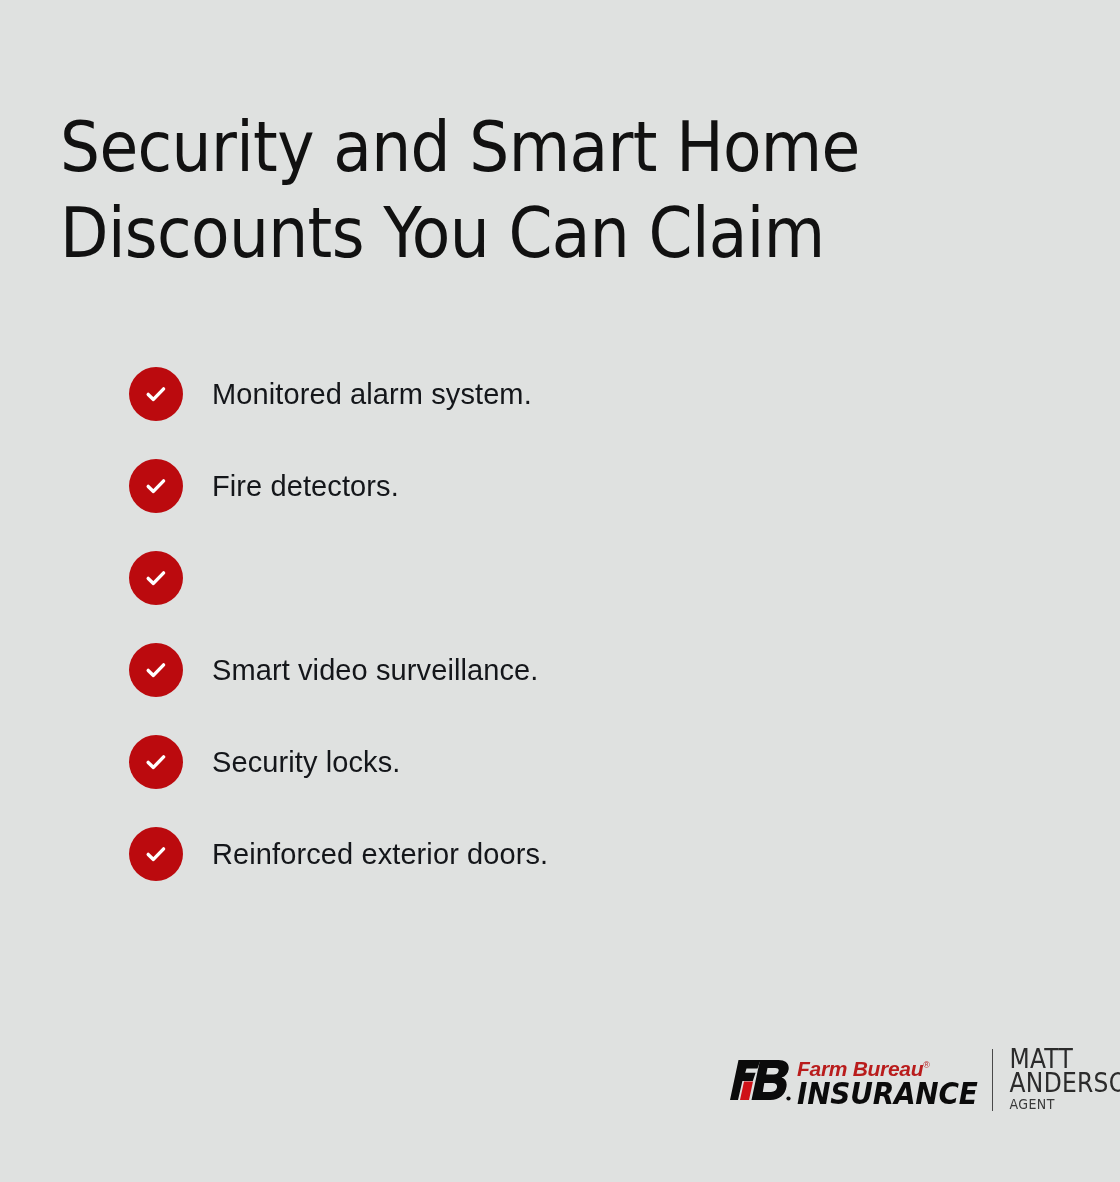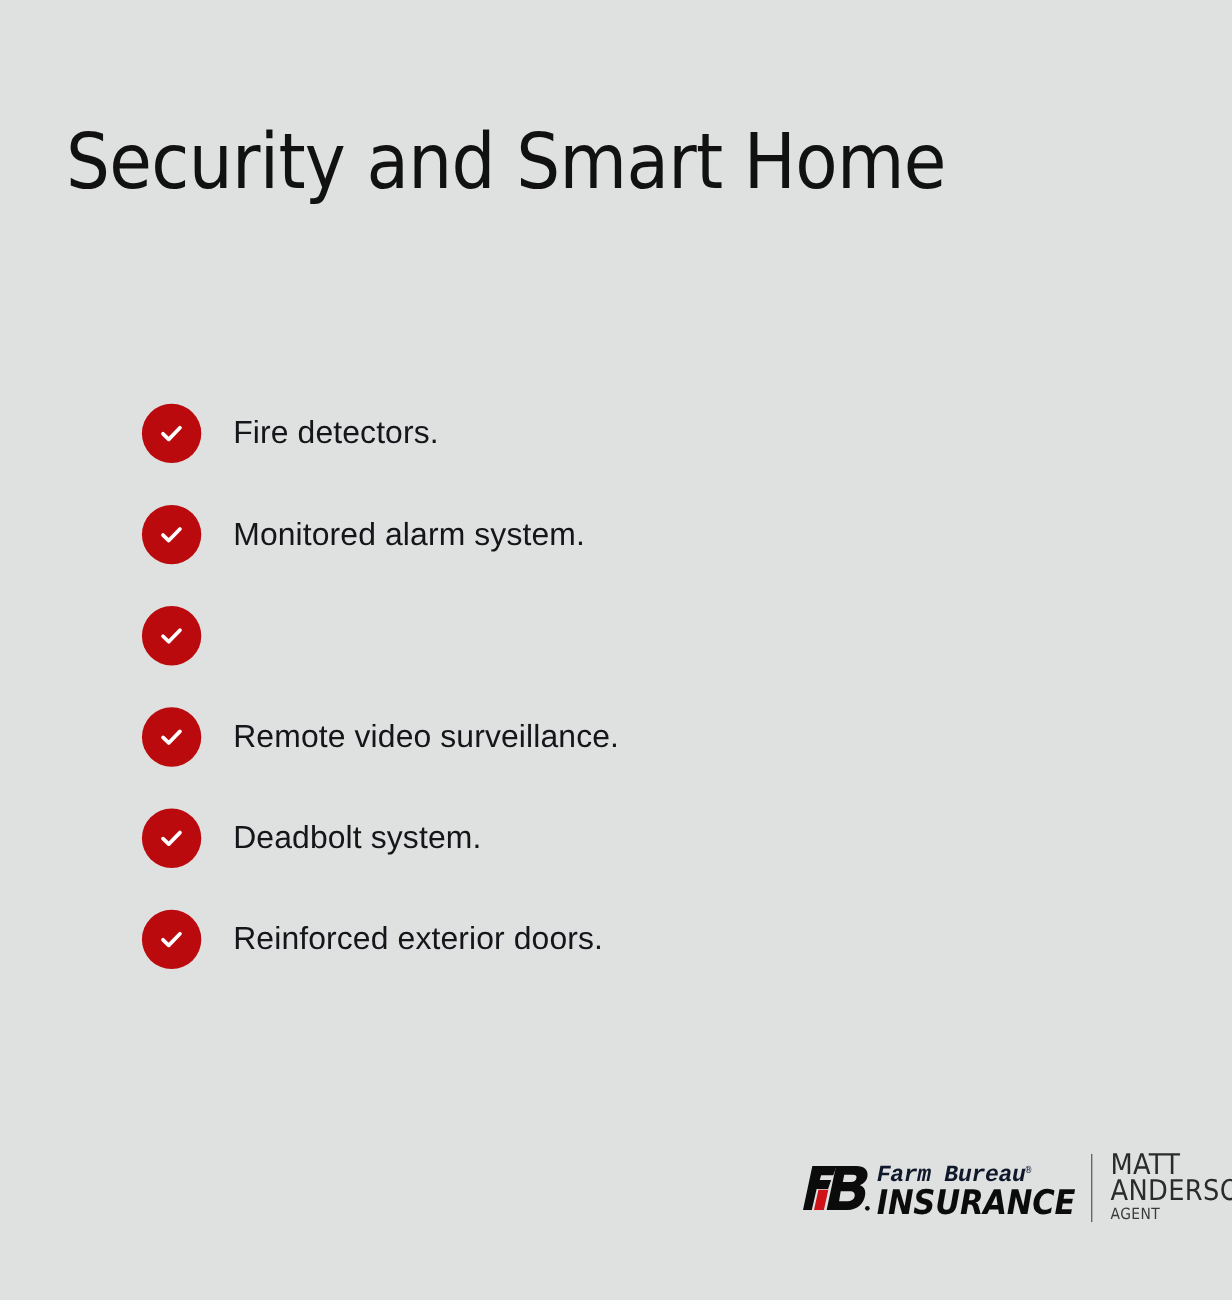--- a/index.html
+++ b/index.html
@@ -107,26 +107,26 @@
     height: 46px;
     flex: 0 0 auto;
   }
   .fb-wordmark {
     margin-left: 5px;
     display: flex;
     flex-direction: column;
     justify-content: center;
   }
   .fb-line1 {
-    font-family: Liberation Mono, monospace;
+    font-family: Liberation Sans, sans-serif;
     font-weight: 700;
     font-style: italic;
     font-size: 21px;
     line-height: 22px;
-    color: #0f172a;
+    color: #b91c1c;
     letter-spacing: -0.3px;
     white-space: nowrap;
   }
   .fb-line1 .reg {
     font-size: 9px;
     vertical-align: super;
     font-style: normal;
     font-weight: 400;
   }
   .fb-line2 {
@@ -172,67 +172,68 @@
     white-space: nowrap;
   }
 </style>
 </head>
 <body>
 
 <div class="card">
 
   <h1 class="title">
     <span class="tline">Security and Smart Home</span>
+    <span class="tline">Discounts You Can Claim</span>
   </h1>
 
   <ul class="checklist">
 
     <li class="check-item">
       <span class="check-badge">
         <svg viewBox="0 0 30 30" aria-hidden="true">
           <path d="M7.2 15.4 L12.4 20.4 L22.6 9.9" fill="none" stroke="#ffffff" stroke-width="3.4" stroke-linecap="round" stroke-linejoin="round"></path>
         </svg>
       </span>
+      <span class="check-label">Monitored alarm system.</span>
+    </li>
+
+    <li class="check-item">
+      <span class="check-badge">
+        <svg viewBox="0 0 30 30" aria-hidden="true">
+          <path d="M7.2 15.4 L12.4 20.4 L22.6 9.9" fill="none" stroke="#ffffff" stroke-width="3.4" stroke-linecap="round" stroke-linejoin="round"></path>
+        </svg>
+      </span>
       <span class="check-label">Fire detectors.</span>
     </li>
 
-    <li class="check-item">
-      <span class="check-badge">
-        <svg viewBox="0 0 30 30" aria-hidden="true">
-          <path d="M7.2 15.4 L12.4 20.4 L22.6 9.9" fill="none" stroke="#ffffff" stroke-width="3.4" stroke-linecap="round" stroke-linejoin="round"></path>
-        </svg>
-      </span>
-      <span class="check-label">Monitored alarm system.</span>
-    </li>
-
-
-    <li class="check-item">
-      <span class="check-badge">
-        <svg viewBox="0 0 30 30" aria-hidden="true">
-          <path d="M7.2 15.4 L12.4 20.4 L22.6 9.9" fill="none" stroke="#ffffff" stroke-width="3.4" stroke-linecap="round" stroke-linejoin="round"></path>
-        </svg>
-      </span>
-    </li>
-
-    <li class="check-item">
-      <span class="check-badge">
-        <svg viewBox="0 0 30 30" aria-hidden="true">
-          <path d="M7.2 15.4 L12.4 20.4 L22.6 9.9" fill="none" stroke="#ffffff" stroke-width="3.4" stroke-linecap="round" stroke-linejoin="round"></path>
-        </svg>
-      </span>
-      <span class="check-label">Remote video surveillance.</span>
-    </li>
-
-    <li class="check-item">
-      <span class="check-badge">
-        <svg viewBox="0 0 30 30" aria-hidden="true">
-          <path d="M7.2 15.4 L12.4 20.4 L22.6 9.9" fill="none" stroke="#ffffff" stroke-width="3.4" stroke-linecap="round" stroke-linejoin="round"></path>
-        </svg>
-      </span>
-      <span class="check-label">Deadbolt system.</span>
+
+    <li class="check-item">
+      <span class="check-badge">
+        <svg viewBox="0 0 30 30" aria-hidden="true">
+          <path d="M7.2 15.4 L12.4 20.4 L22.6 9.9" fill="none" stroke="#ffffff" stroke-width="3.4" stroke-linecap="round" stroke-linejoin="round"></path>
+        </svg>
+      </span>
+    </li>
+
+    <li class="check-item">
+      <span class="check-badge">
+        <svg viewBox="0 0 30 30" aria-hidden="true">
+          <path d="M7.2 15.4 L12.4 20.4 L22.6 9.9" fill="none" stroke="#ffffff" stroke-width="3.4" stroke-linecap="round" stroke-linejoin="round"></path>
+        </svg>
+      </span>
+      <span class="check-label">Smart video surveillance.</span>
+    </li>
+
+    <li class="check-item">
+      <span class="check-badge">
+        <svg viewBox="0 0 30 30" aria-hidden="true">
+          <path d="M7.2 15.4 L12.4 20.4 L22.6 9.9" fill="none" stroke="#ffffff" stroke-width="3.4" stroke-linecap="round" stroke-linejoin="round"></path>
+        </svg>
+      </span>
+      <span class="check-label">Security locks.</span>
     </li>
 
     <li class="check-item">
       <span class="check-badge">
         <svg viewBox="0 0 30 30" aria-hidden="true">
           <path d="M7.2 15.4 L12.4 20.4 L22.6 9.9" fill="none" stroke="#ffffff" stroke-width="3.4" stroke-linecap="round" stroke-linejoin="round"></path>
         </svg>
       </span>
       <span class="check-label">Reinforced exterior doors.</span>
     </li>

